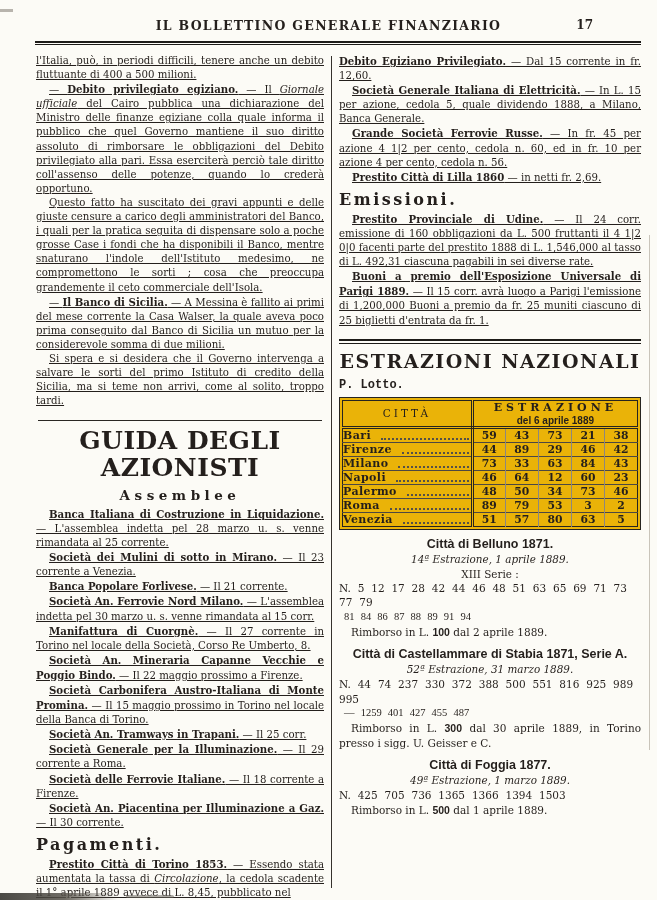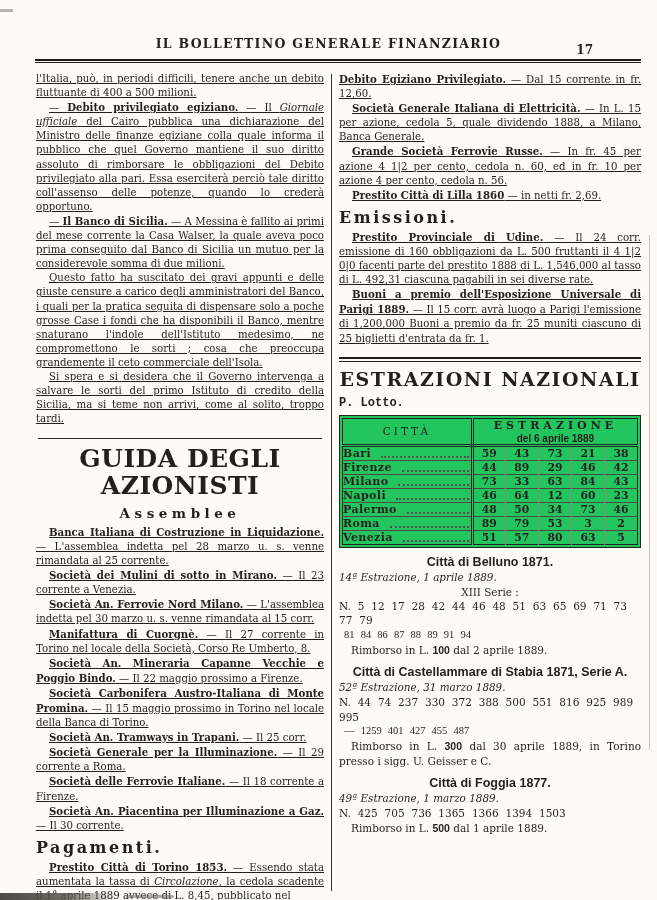--- a/index.html
+++ b/index.html
@@ -1,21 +1,21 @@
 <!DOCTYPE html>
 <html><head>
 <meta charset="utf-8">
 <style>
   html,body{margin:0;padding:0;background:#d8d5ce;}
   .page{position:relative;width:657px;height:900px;margin:0 auto;background:#fcfbf6;
         font-family:"DejaVu Serif","Liberation Serif",serif;color:#241f1c;overflow:hidden;box-sizing:border-box;}
   
-  .header{position:relative;padding-top:33px;margin:0 40px 0 40px;text-align:center;}
+  .header{position:relative;padding-top:15px;margin:0 40px 0 40px;text-align:center;}
   .header-title{font-size:12.5px;font-weight:700;letter-spacing:1.3px;}
-  .page-num{position:absolute;right:24px;top:43px;font-size:12px;font-weight:700;}
+  .page-num{position:absolute;right:24px;top:18px;font-size:12px;font-weight:700;}
   .head-rule{margin:7px 16px 0 35px;border-top:2.5px solid #1d1b18;border-bottom:1px solid #1d1b18;height:1px;}
   
   .cols{display:flex;align-items:stretch;margin:9px 16px 0 36px;}
   .col-left{width:288px;}
   .divider{width:1px;background:#35312c;margin:2px 7px 12px 7px;}
   .col-right{flex:1;min-width:0;}
   
   .bp{margin:0;font-size:10.2px;line-height:14.1px;text-align:justify;text-indent:13px;text-decoration:underline;}
   .bp.noindent{text-indent:0;}
   .seg-b{font-weight:700;}
@@ -23,39 +23,39 @@
   .seg-bs{font-weight:700;font-family:"Liberation Sans",sans-serif;}
   
   .left-rule{border-top:1px solid #2a2723;margin:12px 2px 7px;}
   .guida{font-size:25px;font-weight:700;text-align:center;letter-spacing:0.5px;line-height:1.05;margin:0 0 3px;}
   .assemblee{font-size:13.5px;font-weight:700;letter-spacing:4.5px;text-align:center;margin:6px 0 4px;}
   .fathead{font-size:16px;font-weight:700;letter-spacing:2.5px;text-align:left;margin:5px 0 3px;}
   .double-rule{border-top:2px solid #1d1b18;border-bottom:1px solid #1d1b18;height:2px;margin:11px 0 5px;}
   .estr-title{font-size:19px;font-weight:700;letter-spacing:1.5px;text-align:center;margin:6px 0 0;}
   .plotto{font-family:Liberation Mono, monospace;font-weight:700;font-size:12px;margin:6px 0 5px;}
   
-  .lotto-wrap{border:1.5px solid #262420;padding:2px;margin:2px 0 5px;background:#22c55e;}
+  .lotto-wrap{border:1.5px solid #262420;padding:2px;margin:2px 0 5px;background:#eab308;}
   .lotto{width:100%;border-collapse:collapse;border:1px solid #262420;}
   .lotto th,.lotto td{padding:0;}
   .city-h{font-size:10.5px;letter-spacing:3px;font-weight:400;border-right:3px double #262420;width:44%;}
   .estr-h{padding:3px 0 4px;}
   .estr-word{display:block;font-size:11px;font-weight:700;letter-spacing:4px;}
   .estr-date{display:block;font-family:"Liberation Sans",sans-serif;font-weight:700;font-size:10px;margin-top:1px;}
   .lotto thead th{border-bottom:3px double #262420;}
   .lotto tbody td{border-top:1px solid #4c4843;}
   .lotto tbody tr:first-child td{border-top:none;}
   .city-cell{border-right:3px double #262420;padding:4px 6px 4px 8px;}
   .city-flex{display:flex;align-items:flex-end;}
   .city-name{font-weight:700;font-size:11px;letter-spacing:0.4px;}
   .leader{flex:1;margin:0 2px 2px 10px;border-bottom:2px dotted #55504a;height:1px;}
   .num{text-align:center;font-weight:700;font-size:10.8px;width:11.2%;border-left:1px solid #8d877e;padding:4px 0 5px;}
   .num.first{border-left:none;}
   
   .sec-title{font-family:"Liberation Sans",sans-serif;font-weight:700;font-size:12.5px;text-align:center;margin:7px 0 1px;}
-  .sec-it{font-style:italic;font-size:10.4px;margin:1px 0;line-height:14px;}
+  .sec-it{font-style:italic;font-size:10.4px;text-align:center;margin:1px 0;line-height:14px;}
   .sec-serie{font-size:10.4px;text-align:center;margin:0;line-height:14px;}
   .sec-nums{font-size:10.5px;margin:0;word-spacing:3.5px;line-height:14.8px;text-indent:0;}
   .sec-nums.second{margin-left:5px;font-family:Liberation Serif, serif;}
   .sec-rimb{font-size:10.5px;margin:0;text-indent:12px;line-height:14.8px;text-align:justify;}
   
   .art-bottom{position:absolute;left:0;bottom:0;width:118px;height:7px;
               background:linear-gradient(90deg,#2b2a26 0%,#57534b 55%,rgba(87,83,75,0) 100%);opacity:.85;}
   .art-bottom2{position:absolute;left:126px;bottom:2px;width:48px;height:3px;background:#6e6a61;opacity:.55;border-radius:2px;}
   .art-right{position:absolute;right:7px;top:235px;height:515px;width:1.5px;background:#bcb6ab;opacity:.8;}
   .art-topleft{position:absolute;left:0;top:9px;width:13px;height:3px;background:#8b867d;opacity:.6;}
@@ -69,30 +69,31 @@
     <span class="header-title">IL BOLLETTINO GENERALE FINANZIARIO</span>
     <span class="page-num">17</span>
   </div>
   <div class="head-rule"></div>
 
   <div class="cols">
 
     <div class="col-left">
       <p class="bp noindent"><span>l'Italia, può, in periodi difficili, tenere anche un debito fluttuante di 400 a 500 milioni.</span></p>
       <p class="bp"><span>— </span><span class="seg-b">Debito privilegiato egiziano.</span><span> — Il </span><span class="seg-i">Giornale ufficiale</span><span> del Cairo pubblica una dichiarazione del Ministro delle finanze egiziane colla quale informa il pubblico che quel Governo mantiene il suo diritto assoluto di rimborsare le obbligazioni del Debito privilegiato alla pari. Essa eserciterà perciò tale diritto coll'assenso delle potenze, quando lo crederà opportuno.</span></p>
+      <p class="bp"><span>Questo fatto ha suscitato dei gravi appunti e delle giuste censure a carico degli amministratori del Banco, i quali per la pratica seguita di dispensare solo a poche grosse Case i fondi che ha disponibili il Banco, mentre snaturano l'indole dell'Istituto medesimo, ne compromettono le sorti ; cosa che preoccupa grandemente il ceto commerciale dell'Isola.</span></p>
       <p class="bp"><span>— </span><span class="seg-b">Il Banco di Sicilia.</span><span> — A Messina è fallito ai primi del mese corrente la Casa Walser, la quale aveva poco prima conseguito dal Banco di Sicilia un mutuo per la considerevole somma di due milioni.</span></p>
-      <p class="bp"><span>Questo fatto ha suscitato dei gravi appunti e delle giuste censure a carico degli amministratori del Banco, i quali per la pratica seguita di dispensare solo a poche grosse Case i fondi che ha disponibili il Banco, mentre snaturano l'indole dell'Istituto medesimo, ne compromettono le sorti ; cosa che preoccupa grandemente il ceto commerciale dell'Isola.</span></p>
       <p class="bp"><span>Si spera e si desidera che il Governo intervenga a salvare le sorti del primo Istituto di credito della Sicilia, ma si teme non arrivi, come al solito, troppo tardi.</span></p>
 
       <div class="left-rule"></div>
       <div class="guida">GUIDA DEGLI AZIONISTI</div>
       <div class="assemblee">Assemblee</div>
 
       <p class="bp"><span class="seg-b">Banca Italiana di Costruzione in Liquidazione.</span><span> — L'assemblea indetta pel 28 marzo u. s. venne rimandata al 25 corrente.</span></p>
       <p class="bp"><span class="seg-b">Società dei Mulini di sotto in Mirano.</span><span> — Il 23 corrente a Venezia.</span></p>
+      <p class="bp"><span class="seg-b">Banca Popolare Forlivese.</span><span> — Il 21 corrente.</span></p>
       <p class="bp"><span class="seg-b">Società An. Ferrovie Nord Milano.</span><span> — L'assemblea indetta pel 30 marzo u. s. venne rimandata al 15 corr.</span></p>
       <p class="bp"><span class="seg-b">Manifattura di Cuorgnè.</span><span> — Il 27 corrente in Torino nel locale della Società, Corso Re Umberto, 8.</span></p>
       <p class="bp"><span class="seg-b">Società An. Mineraria Capanne Vecchie e Poggio Bindo.</span><span> — Il 22 maggio prossimo a Firenze.</span></p>
       <p class="bp"><span class="seg-b">Società Carbonifera Austro-Italiana di Monte Promina.</span><span> — Il 15 maggio prossimo in Torino nel locale della Banca di Torino.</span></p>
       <p class="bp"><span class="seg-b">Società An. Tramways in Trapani.</span><span> — Il 25 corr.</span></p>
       <p class="bp"><span class="seg-b">Società Generale per la Illuminazione.</span><span> — Il 29 corrente a Roma.</span></p>
       <p class="bp"><span class="seg-b">Società delle Ferrovie Italiane.</span><span> — Il 18 corrente a Firenze.</span></p>
       <p class="bp"><span class="seg-b">Società An. Piacentina per Illuminazione a Gaz.</span><span> — Il 30 corrente.</span></p>
 
       <div class="fathead">Pagamenti.</div>

